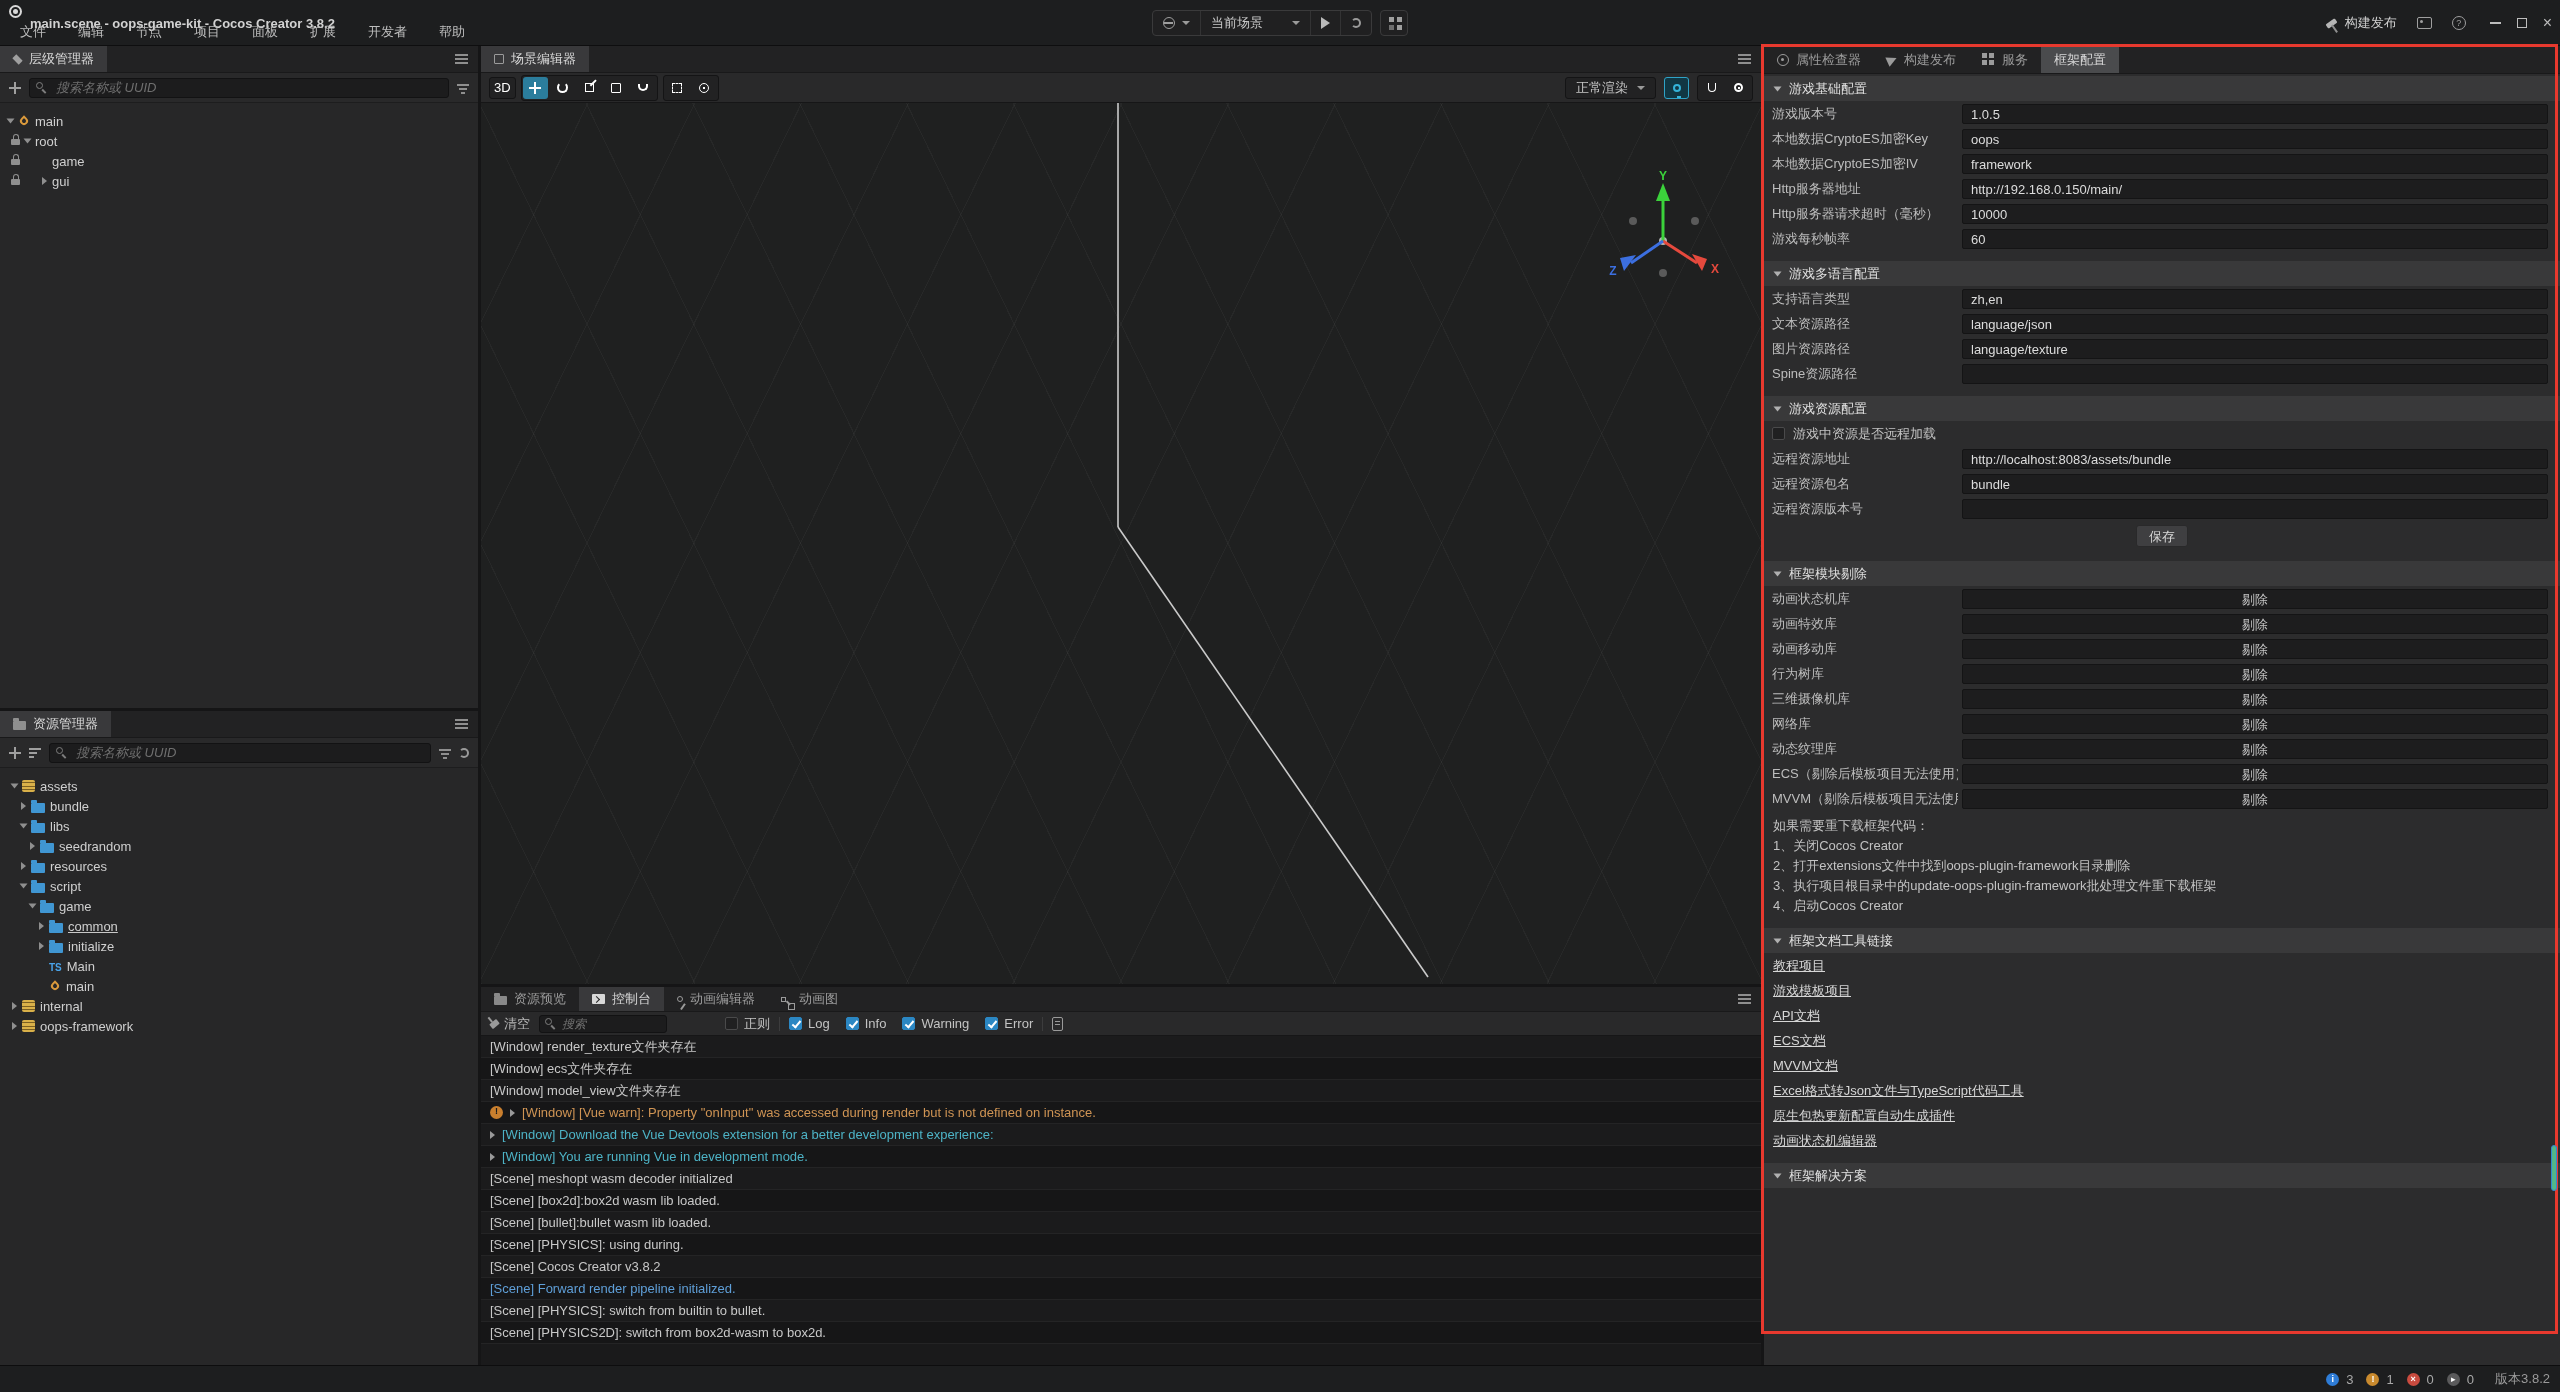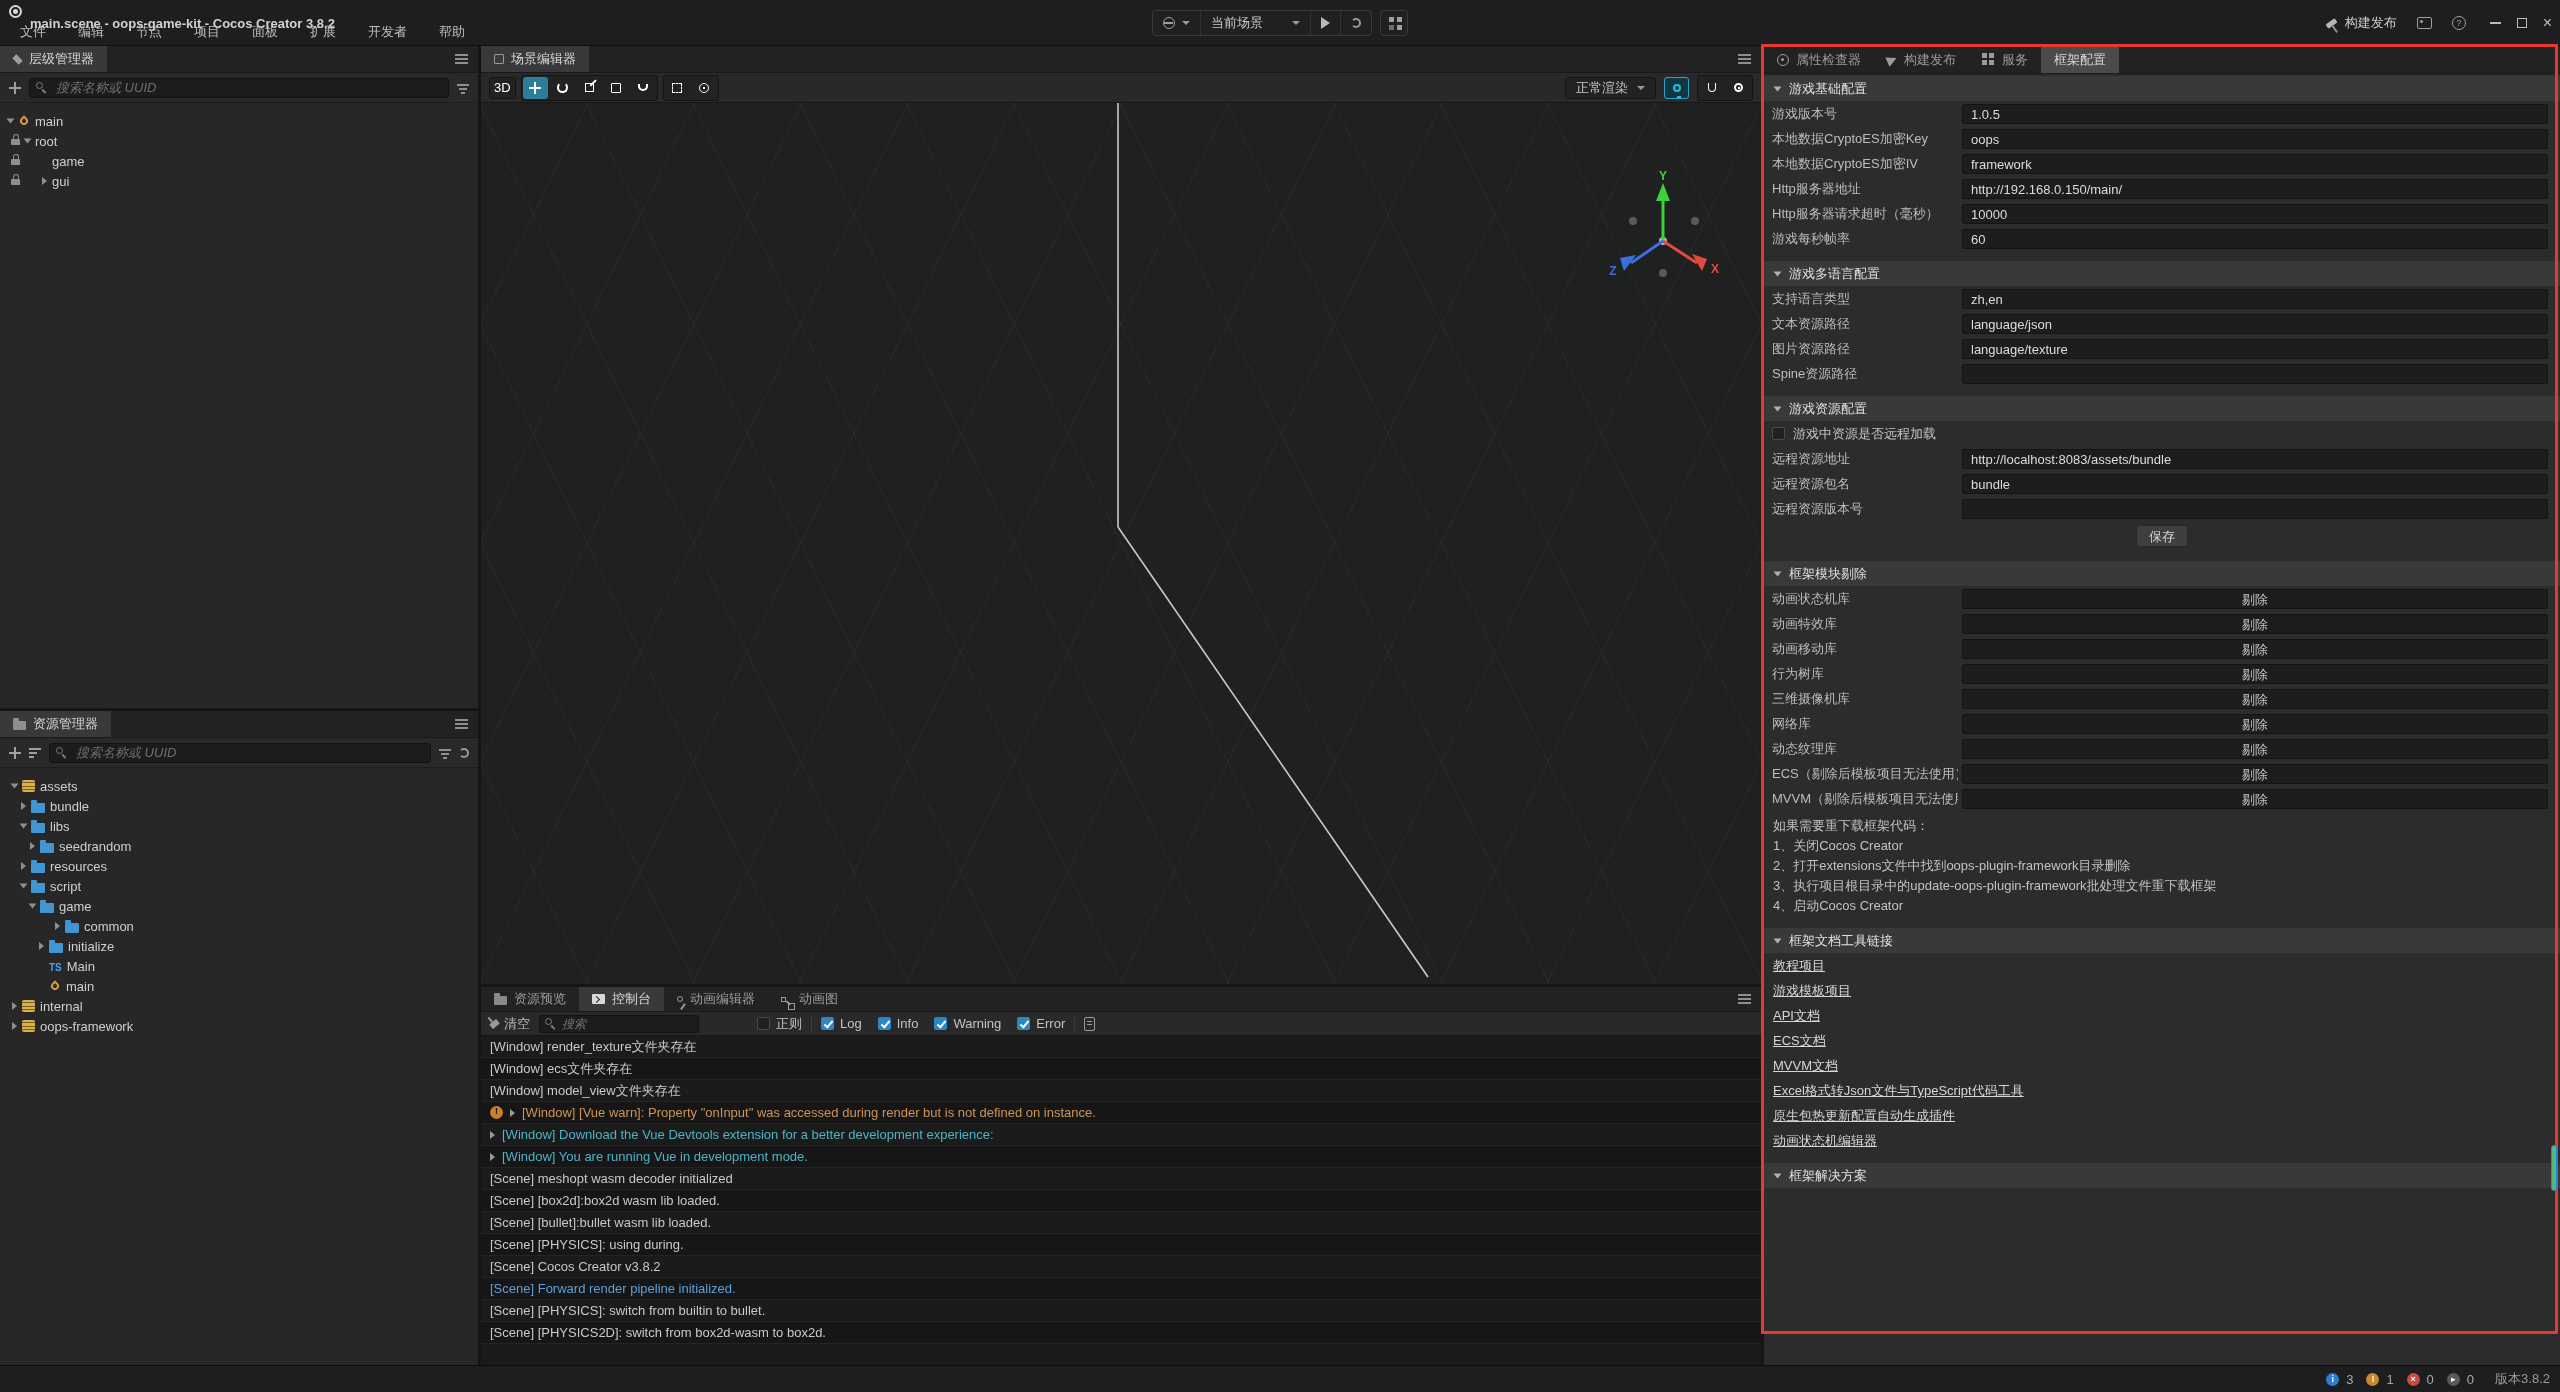--- a/index.html
+++ b/index.html
@@ -115,21 +115,21 @@
   .axsvg{position:absolute;inset:0}
   .gizmo{position:absolute;right:28px;top:68px}
 
   
   #console{left:481px;top:987px;width:1280px;height:378px;background:#1d1d1e}
   .ctabs{height:25px}
   .ctoolbar{position:absolute;left:0;right:0;top:25px;height:24px;background:#29292a;display:flex;align-items:center;gap:9px;padding:0 9px;border-bottom:1px solid #161617}
   .clearbtn{display:flex;align-items:center;gap:5px;color:#b9b9b9}
   .ico-brush{width:9px;height:6px;background:#9a9a9a;border-radius:1px;transform:rotate(-40deg)}
   .ico-brush::after{content:"";position:absolute;left:3px;top:-6px;width:2px;height:6px;background:#9a9a9a}
-  .csearch{position:relative;width:160px;height:18px}
+  .csearch{position:relative;width:128px;height:18px}
   .csearch input{width:100%;height:100%;background:#1c1c1d;border:1px solid #121213;border-radius:3px;color:#c8c8c8;padding:0 6px 0 22px;font:12px "Liberation Sans","DejaVu Sans",sans-serif;outline:none}
   .csearch input::placeholder{color:#6f6f6f;font-style:italic}
   .csearch .ico-search{top:3px;left:6px}
   .cbx{width:13px;height:13px;border-radius:2px;background:#202021;border:1px solid #4a4a4b;position:relative;flex:none}
   .cbx.on{background:#2b87c3;border-color:#2b87c3}
   .cbx.on::after{content:"";position:absolute;left:4px;top:1px;width:3px;height:7px;border:solid #fff;border-width:0 2px 2px 0;transform:rotate(40deg)}
   .chklbl{display:flex;align-items:center;gap:6px;color:#c3c3c3}
   .vsep{width:1px;height:14px;background:#3c3c3d}
   .ico-doc{width:11px;height:14px;border:1.5px solid #9a9a9a;border-radius:2px}
   .ico-doc::after{content:"";position:absolute;left:2px;top:3px;width:5px;height:1.5px;background:#9a9a9a;box-shadow:0 3px 0 #9a9a9a}
@@ -373,21 +373,21 @@
 
         <div class="trow">
           <div class="tin" style="padding-left: 30px;">
             <span class="caret im exp-down"></span>
             <span class="tico im ic-folder"></span>
             <span class="tlabel">game</span>
           </div>
         </div>
 
         <div class="trow">
-          <div class="tin" style="padding-left: 55px;">
+          <div class="tin" style="padding-left: 39px; text-decoration: underline;">
             <span class="caret im exp-right"></span>
             <span class="tico im ic-folder"></span>
             <span class="tlabel">common</span>
           </div>
         </div>
 
         <div class="trow">
           <div class="tin" style="padding-left: 39px;">
             <span class="caret im exp-right"></span>
             <span class="tico im ic-folder"></span>

